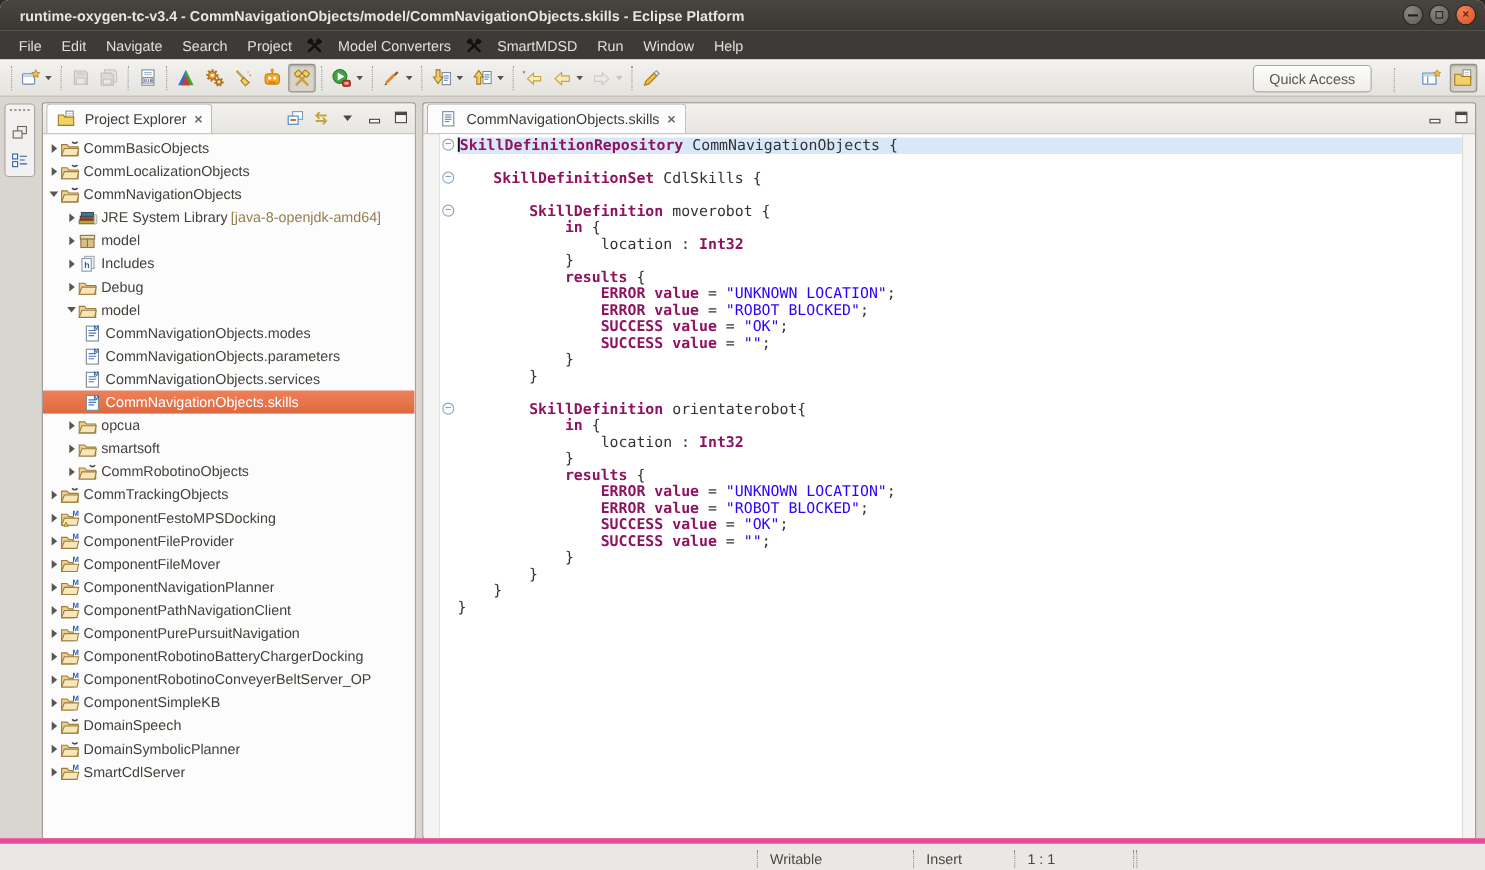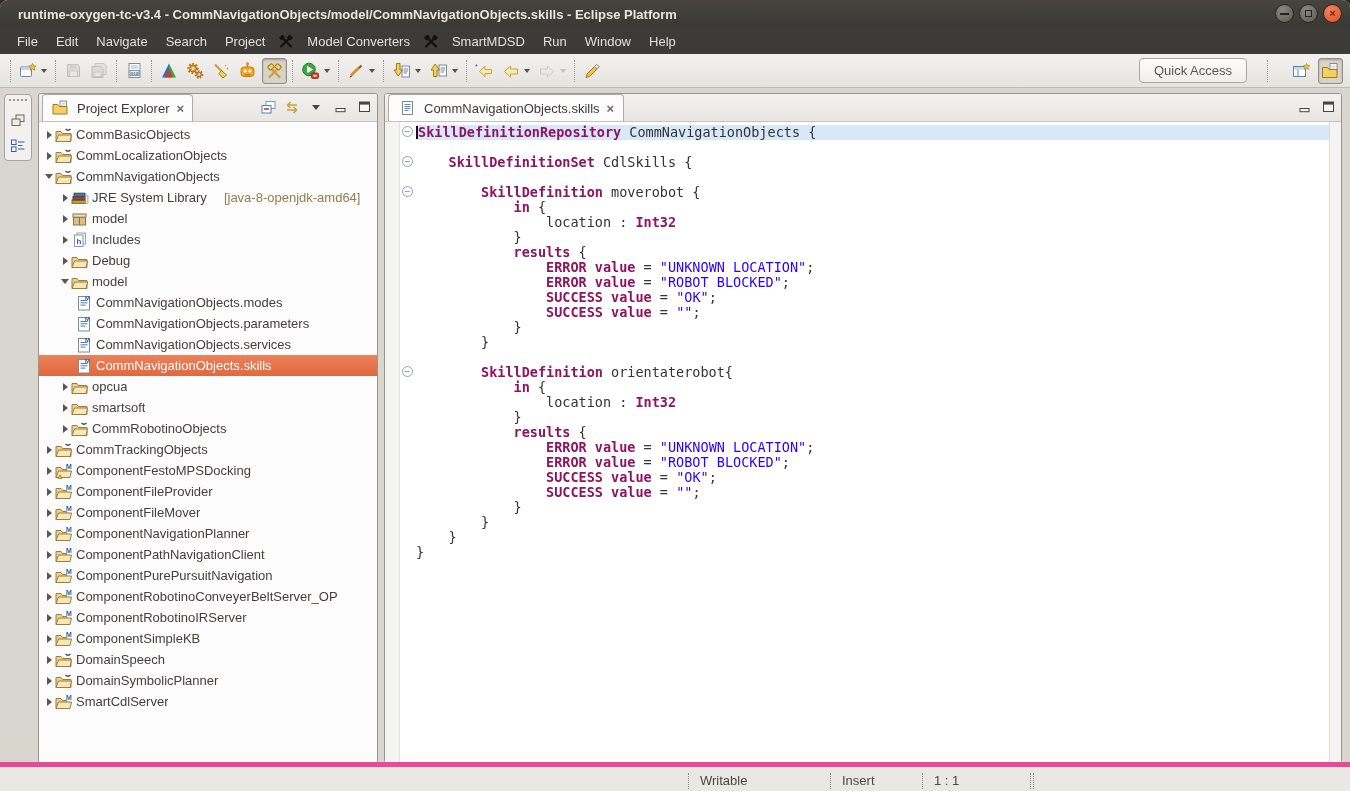--- a/index.html
+++ b/index.html
@@ -17,21 +17,21 @@
   .wbtn .mx{width:7px;height:7px;border:1.5px solid #26231F;display:block;}
   .wbtn .mn{width:9px;height:2px;background:#26231F;display:block;}
   
   .menubar{height:26px;background:#3C3B37;display:flex;align-items:center;padding-left:8px;}
   .mitem{color:#E3DFD7;font-size:13px;padding:3px 9px;cursor:default;}
   .mico{display:flex;align-items:center;padding:0 4px;}
   
   .toolbar{height:34px;background:linear-gradient(#F3F2F0,#E5E3DE);border-bottom:1px solid #BDBAB4;
     display:flex;align-items:center;justify-content:space-between;padding:0 6px;}
   .tbleft{display:flex;align-items:center;height:100%;}
-  .tbright{display:flex;align-items:center;gap:16px;}
+  .tbright{display:flex;align-items:flex-end;gap:16px;}
   .tbsep{border-left:1px dotted #9B9891;height:22px;margin:0 4px;}
   .tbtn{display:inline-flex;align-items:center;justify-content:center;height:26px;min-width:24px;padding:0 2px;
     border:1px solid transparent;border-radius:3px;margin:0 1px;}
   .tbtn.pressed{background:#D8D4CC;border-color:#928F87;box-shadow:inset 0 1px 2px rgba(0,0,0,.25);}
   .tbtn.dis{opacity:.55;filter:grayscale(1);}
   .dd{width:0;height:0;border-left:3.5px solid transparent;border-right:3.5px solid transparent;
     border-top:4px solid #55524C;margin-left:4px;}
   .dd.dis{border-top-color:#A6A39C;}
   .qa{border:1px solid #ABA8A1;border-radius:4px;background:linear-gradient(#FDFDFC,#F0EEEA);
     color:#5A564F;font-size:13px;padding:4px 14px;}
@@ -56,21 +56,21 @@
   
   .vbody{height:641px;overflow:hidden;background:#FCFCFC;}
   .tree{font-size:13px;color:#45403A;padding-top:2px;}
   .trow{height:21px;display:flex;align-items:center;white-space:nowrap;}
   .trow.sel{background:linear-gradient(#EC8158,#E16840);color:#FFFFFF;}
   .tw{width:12px;display:inline-flex;justify-content:center;flex:none;}
   .tw.collapsed::after{content:"";width:0;height:0;border-top:4px solid transparent;border-bottom:4px solid transparent;border-left:5px solid #5A5650;}
   .tw.expanded::after{content:"";width:0;height:0;border-left:4px solid transparent;border-right:4px solid transparent;border-top:5px solid #5A5650;}
   .ticn{width:18px;height:16px;flex:none;display:inline-flex;align-items:center;justify-content:center;margin-right:3px;}
   .tlabel{overflow:hidden;}
-  .tsuffix{color:#937F4F;margin-left:17px;}
+  .tsuffix{color:#937F4F;margin-left:3px;}
   
   .etab{padding:0 9px;}
   .ebody{display:flex;height:641px;background:#FFFFFF;}
   .ruler{width:15px;background:#F4F4F3;border-right:1px solid #E3E2E0;flex:none;}
   .foldcol{width:16px;flex:none;position:relative;background:#FFF;}
   .fold{position:absolute;left:2px;width:11px;height:11px;border:1px solid #8FA6BC;border-radius:50%;
     color:#64819C;font-size:10px;line-height:9px;text-align:center;background:#FDFEFF;}
   .codecol{flex:1;font-family:"DejaVu Sans Mono",monospace;font-size:13.5px;line-height:15px;
     padding-top:3px;color:#333;overflow:hidden;position:relative;}
   .cline{height:15px;white-space:pre;}
@@ -612,32 +612,32 @@
             </div>
             <div class="trow" style="padding-left:4px">
               <span class="tw collapsed"></span>
               <span class="ticn">
                 <svg width="18" height="16" viewBox="0 0 18 16">
                   <text x="11" y="6" font-size="7" font-weight="bold" fill="#2B5FA8">M</text>
                   <path d="M1 4.5 h5 l1.5 2 h4 v8 h-10.5 z" fill="#EFCF8C" stroke="#9C7E3C"></path>
                   <path d="M1 14.5 L3.5 8 h13 l-1.5 6.5 z" fill="#F7E6B8" stroke="#9C7E3C"></path>
                 </svg>
               </span>
+              <span class="tlabel">ComponentRobotinoBatteryChargerDocking</span>
+            </div>
+            <div class="trow" style="padding-left:4px">
+              <span class="tw collapsed"></span>
+              <span class="ticn">
+                <svg width="18" height="16" viewBox="0 0 18 16">
+                  <text x="11" y="6" font-size="7" font-weight="bold" fill="#2B5FA8">M</text>
+                  <path d="M1 4.5 h5 l1.5 2 h4 v8 h-10.5 z" fill="#EFCF8C" stroke="#9C7E3C"></path>
+                  <path d="M1 14.5 L3.5 8 h13 l-1.5 6.5 z" fill="#F7E6B8" stroke="#9C7E3C"></path>
+                </svg>
+              </span>
               <span class="tlabel">ComponentRobotinoConveyerBeltServer_OP</span>
-            </div>
-            <div class="trow" style="padding-left:4px">
-              <span class="tw collapsed"></span>
-              <span class="ticn">
-                <svg width="18" height="16" viewBox="0 0 18 16">
-                  <text x="11" y="6" font-size="7" font-weight="bold" fill="#2B5FA8">M</text>
-                  <path d="M1 4.5 h5 l1.5 2 h4 v8 h-10.5 z" fill="#EFCF8C" stroke="#9C7E3C"></path>
-                  <path d="M1 14.5 L3.5 8 h13 l-1.5 6.5 z" fill="#F7E6B8" stroke="#9C7E3C"></path>
-                </svg>
-              </span>
-              <span class="tlabel">ComponentRobotinoIRServer</span>
             </div>
             <div class="trow" style="padding-left:4px">
               <span class="tw collapsed"></span>
               <span class="ticn">
                 <svg width="18" height="16" viewBox="0 0 18 16">
                   <text x="11" y="6" font-size="7" font-weight="bold" fill="#2B5FA8">M</text>
                   <path d="M1 4.5 h5 l1.5 2 h4 v8 h-10.5 z" fill="#EFCF8C" stroke="#9C7E3C"></path>
                   <path d="M1 14.5 L3.5 8 h13 l-1.5 6.5 z" fill="#F7E6B8" stroke="#9C7E3C"></path>
                 </svg>
               </span>

